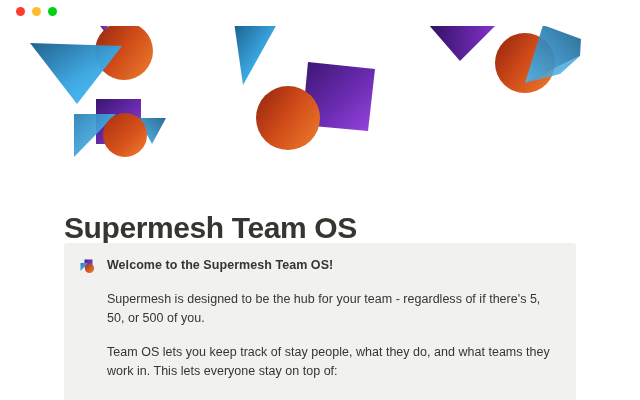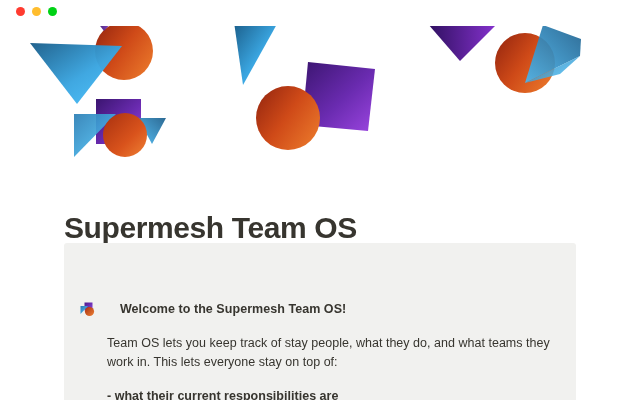--- a/index.html
+++ b/index.html
@@ -69,24 +69,23 @@
     left:64px; top:67px;
     width:512px;
     min-height:160px;
     background:#f1f1ef;
     border-radius:3px;
     padding:14px 16px 10px 16px;
   }
 
   .callout-head {
     display:flex;
-    align-items:flex-start;
-    gap:25px;
+    align-items:flex-end;
+    gap:12px;
     margin-bottom:16px;
-    margin-top:44px;
   }
   .callout-icon {
     flex:0 0 auto;
     width:15px; height:15px;
     margin-top:1px;
   }
   .callout-icon svg { display:block; width:15px; height:15px; }
 
   .callout-title {
     font-size:12.5px;
@@ -221,20 +220,21 @@
             </defs>
             <rect x="4.5" y="0.5" width="8" height="8" fill="url(#iP)"></rect>
             <polygon points="0.5,4 8,4 0.5,12" fill="url(#iB)"></polygon>
             <circle cx="9.5" cy="9.5" r="4.6" fill="url(#iO)"></circle>
           </svg>
         </span>
         <span class="callout-title">Welcome to the Supermesh Team OS!</span>
       </div>
 
       <div class="callout-body">
+        <p class="para">Supermesh is designed to be the hub for your team - regardless of if there's 5, 50, or 500 of you.</p>
         <p class="para">Team OS lets you keep track of stay people, what they do, and what teams they work in. This lets everyone stay on top of:</p>
         <p class="para bold">- what their current responsibilities are</p>
 
       </div>
 
     </div>
   </div>
 
 </div>
 

